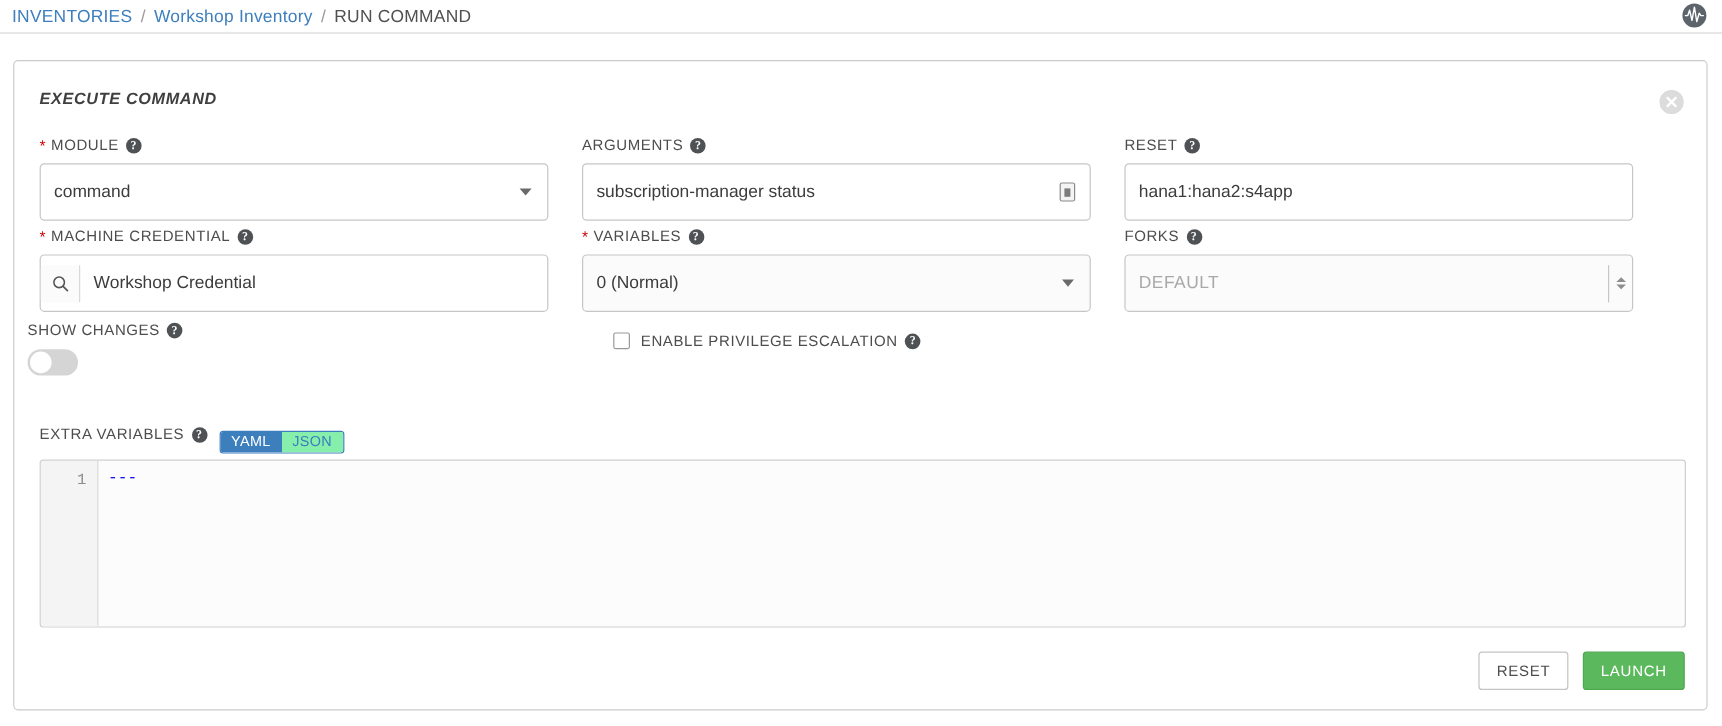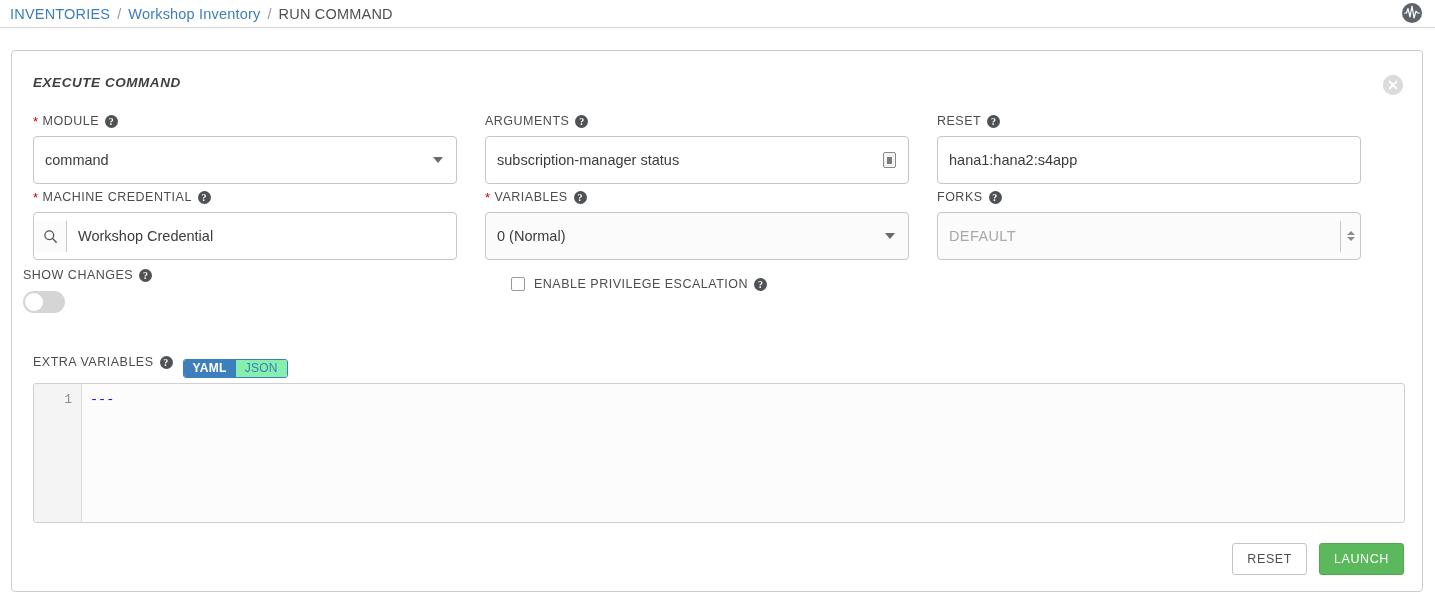--- a/index.html
+++ b/index.html
@@ -250,21 +250,21 @@
   }
   .fmt-btn {
     font-size: 12px;
     letter-spacing: .3px;
     padding: 0 9px;
     line-height: 17px;
     cursor: pointer;
     background: #86efac;
     color: #3d7ebd;
   }
-  .fmt-btn.active { background: #3d7ebd; color: #ffffff; font-weight: bold; }
+  .fmt-btn.active { background: #3d7ebd; color: #ffffff; font-weight: normal; }
 
   .editor {
     position: absolute;
     left: 21px; top: 332px;
     width: 1372px; height: 140px;
     border: 1px solid #cfcfcf;
     border-radius: 3px;
     background: #fcfcfc;
     display: flex;
     overflow: hidden;

